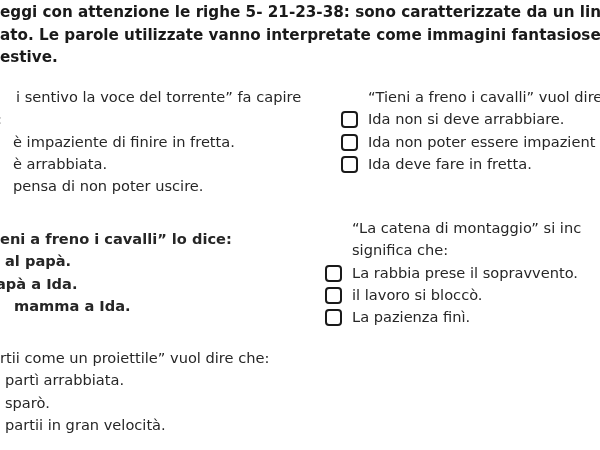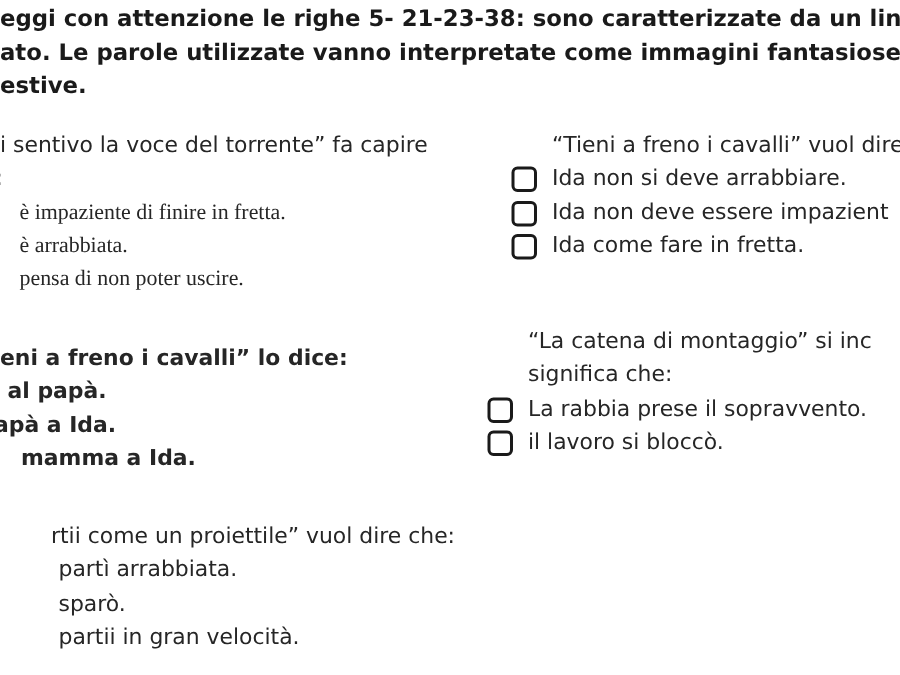--- a/index.html
+++ b/index.html
@@ -54,31 +54,31 @@
       border: 2px solid #1a1a1a;
       border-radius: 4px;
       box-sizing: content-box;
       background: #fff;
       cursor: pointer;
     }
     .opt-label { display: block; text-align: right; }
 
     
     #q1 { left: -10px; top: 86px; }
-    #q1 .q-text.first { margin-left: 10px; }
+    #q1 .q-text.first { margin-left: 26px; }
     #q1 .q-text.second { margin-left: -2px; }
-    #q1 .option { margin-left: 23px; font-family: Liberation Serif, serif; }
+    #q1 .option { margin-left: 23px; }
 
     #q2 { left: 0px; top: 228px; font-weight: bold; }
     #q2 .q-text { margin-left: 0px; }
     #q2 .option.o1 { margin-left: 5px; }
     #q2 .option.o2 { margin-left: -4px; }
     #q2 .option.o3 { margin-left: 14px; }
 
-    #q3 { left: 0px; top: 347px; padding-left: 34px; }
+    #q3 { left: 0px; top: 347px; }
     #q3 .option { margin-left: 5px; }
 
     
     #q4 { left: 368px; top: 86px; }
     #q5 { left: 352px; top: 217px; }
     .right .checkbox { left: -27px; }
   </style>
 </head>
 <body>
 
@@ -138,32 +138,36 @@
 </div>
 
 <div class="question right" id="q4">
   <span class="q-text">“Tieni a freno i cavalli” vuol dire</span>
   <div class="option">
     <span class="checkbox"></span>
     <span class="opt-label">Ida non si deve arrabbiare.</span>
   </div>
   <div class="option">
     <span class="checkbox"></span>
-    <span class="opt-label">Ida non deve essere impazient</span>
+    <span class="opt-label">Ida non poter essere impazient</span>
   </div>
   <div class="option">
     <span class="checkbox"></span>
-    <span class="opt-label">Ida come fare in fretta.</span>
+    <span class="opt-label">Ida deve fare in fretta.</span>
   </div>
 </div>
 
 <div class="question right" id="q5">
   <span class="q-text">“La catena di montaggio” si inc</span>
   <span class="q-text">significa che:</span>
   <div class="option">
     <span class="checkbox"></span>
     <span class="opt-label">La rabbia prese il sopravvento.</span>
   </div>
   <div class="option">
     <span class="checkbox"></span>
     <span class="opt-label">il lavoro si bloccò.</span>
   </div>
+  <div class="option">
+    <span class="checkbox"></span>
+    <span class="opt-label">La pazienza finì.</span>
+  </div>
 </div>
 
 </body></html>

